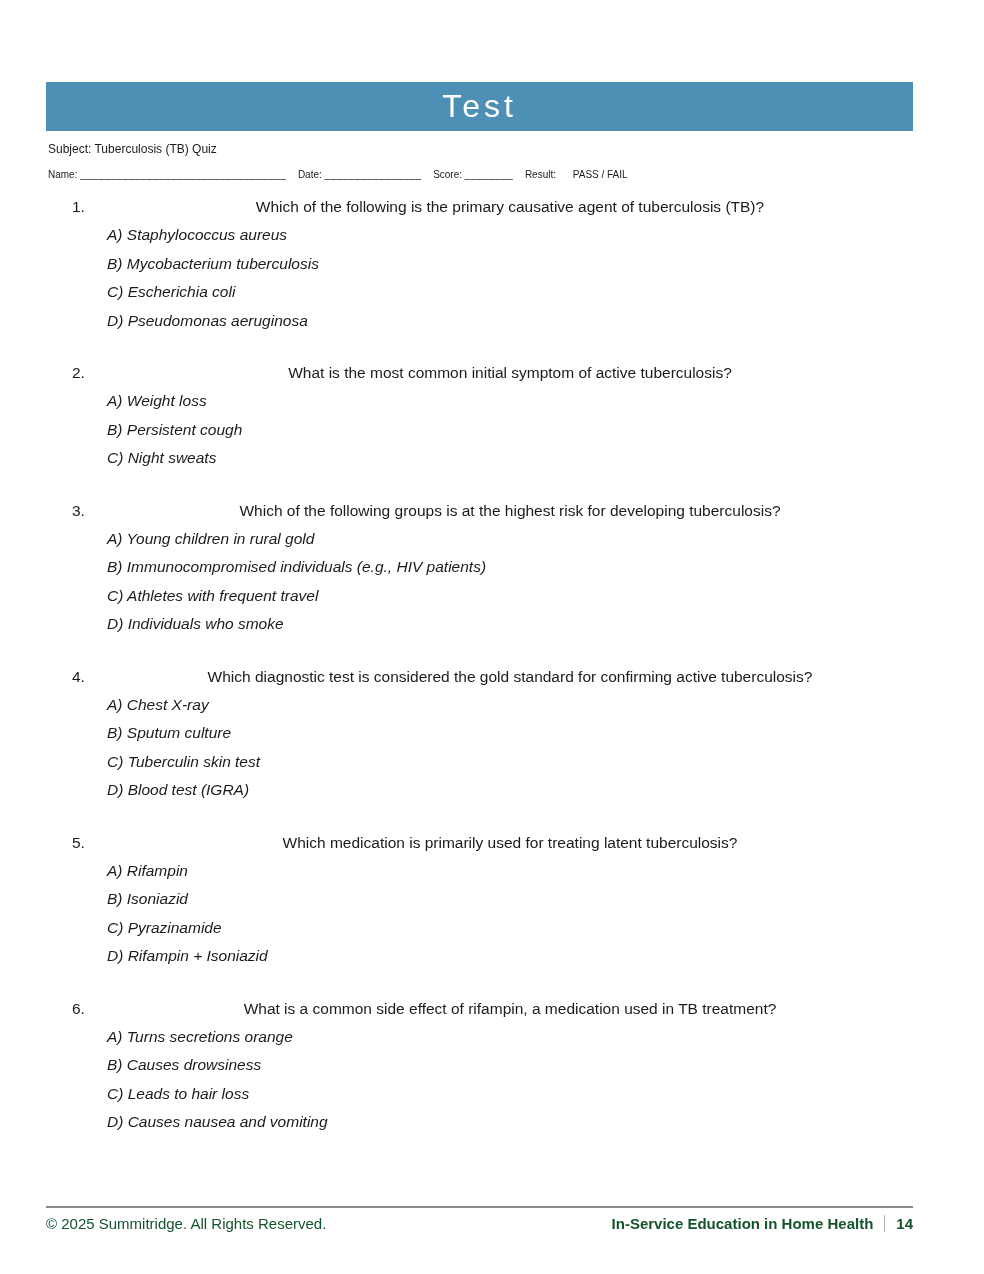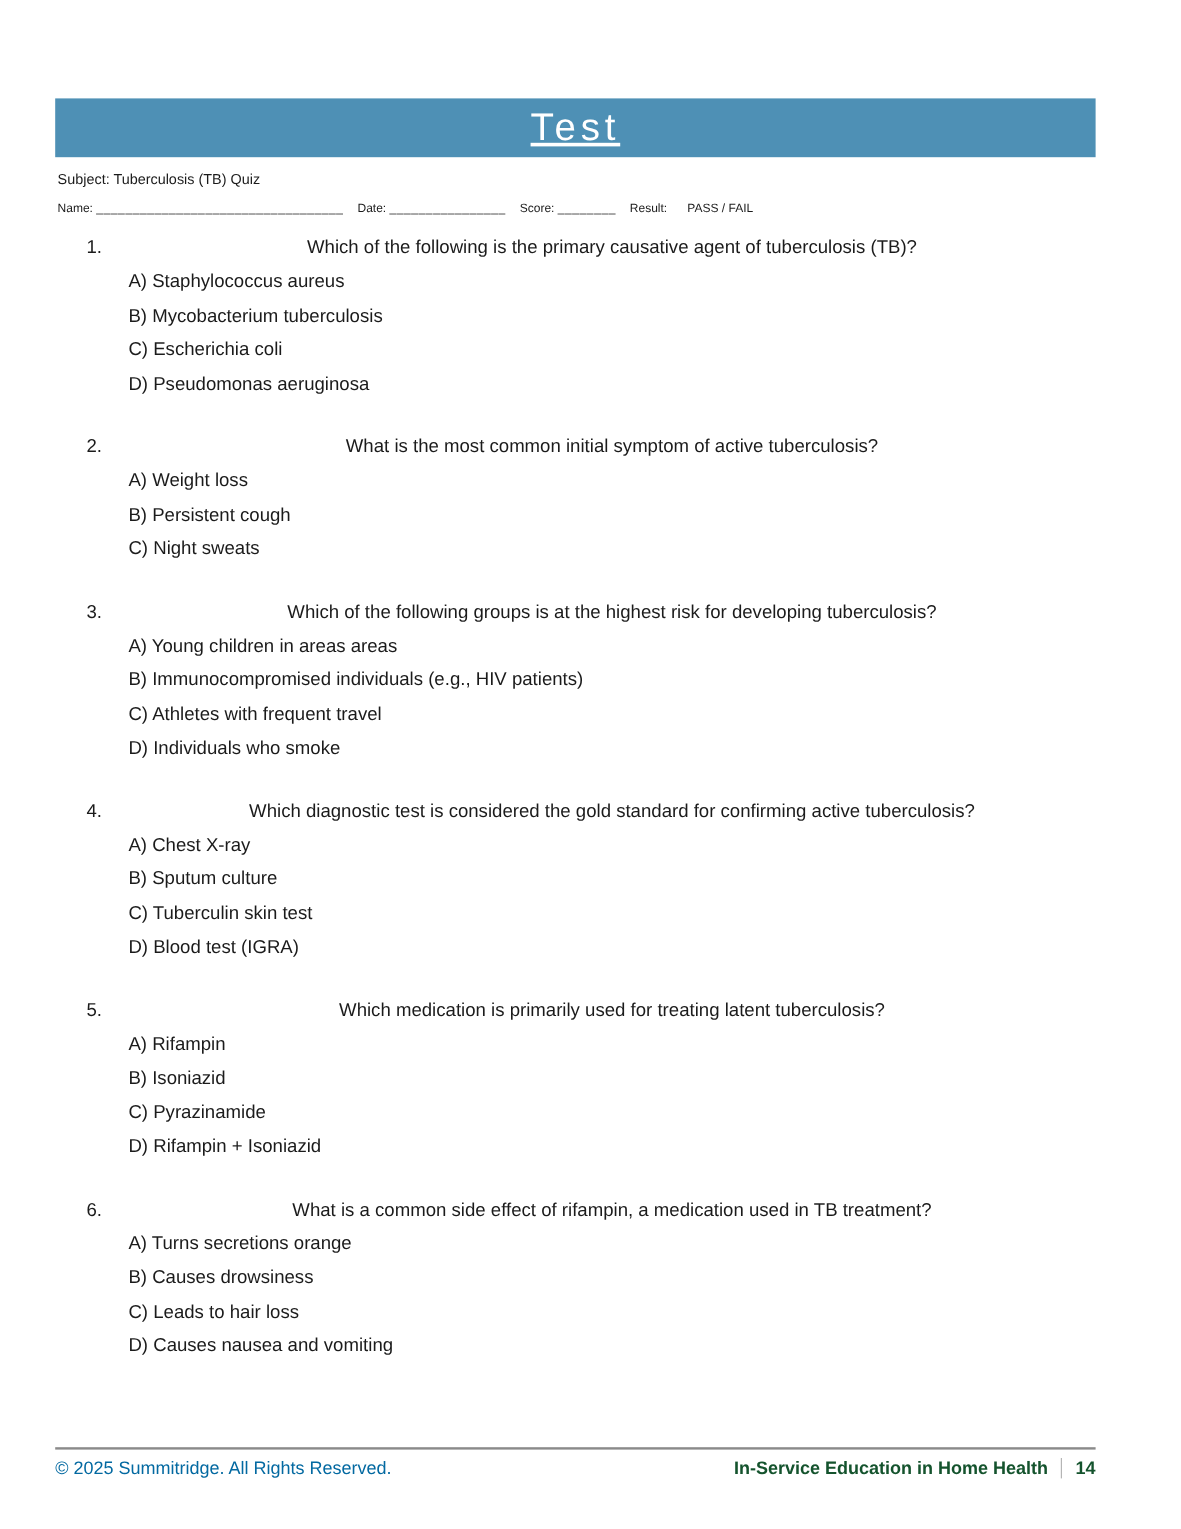--- a/index.html
+++ b/index.html
@@ -29,21 +29,20 @@
     display: flex;
     align-items: center;
     justify-content: center;
   }
   .title-bar h1 {
     margin: 0;
     color: #ffffff;
     font-size: 32px;
     font-weight: normal;
     letter-spacing: 4px;
-    text-decoration: underline;
   }
   .subject-line {
     margin-top: 7px;
     font-size: 12px;
     line-height: 22px;
     padding-left: 2px;
   }
   .fields-line {
     margin-top: 4px;
     font-size: 10px;
@@ -73,35 +72,36 @@
   }
   .q-text {
     flex: 1;
     text-align: center;
   }
   .option {
     height: 28.5px;
     display: flex;
     align-items: center;
     padding-left: 61px;
+    font-style: italic;
   }
   .footer {
     position: absolute;
     left: 46px;
     width: 867px;
     top: 1206px;
     border-top: 2px solid #8a8a8a;
     padding-top: 7px;
     display: flex;
     justify-content: space-between;
     align-items: center;
     font-size: 15px;
   }
   .footer-left {
-    color: #0369a1;
+    color: #14532d;
   }
   .footer-right {
     display: flex;
     align-items: center;
     color: #14532d;
     font-weight: bold;
   }
   .footer-sep {
     display: inline-block;
     width: 1px;
@@ -156,21 +156,21 @@
         </div>
         <div class="option">A) Weight loss</div>
         <div class="option">B) Persistent cough</div>
         <div class="option">C) Night sweats</div>
       </div>
       <div class="question">
         <div class="q-row">
           <span class="q-num">3.</span>
           <span class="q-text">Which of the following groups is at the highest risk for developing tuberculosis?</span>
         </div>
-        <div class="option">A) Young children in areas areas</div>
+        <div class="option">A) Young children in rural gold</div>
         <div class="option">B) Immunocompromised individuals (e.g., HIV patients)</div>
         <div class="option">C) Athletes with frequent travel</div>
         <div class="option">D) Individuals who smoke</div>
       </div>
       <div class="question">
         <div class="q-row">
           <span class="q-num">4.</span>
           <span class="q-text">Which diagnostic test is considered the gold standard for confirming active tuberculosis?</span>
         </div>
         <div class="option">A) Chest X-ray</div>

